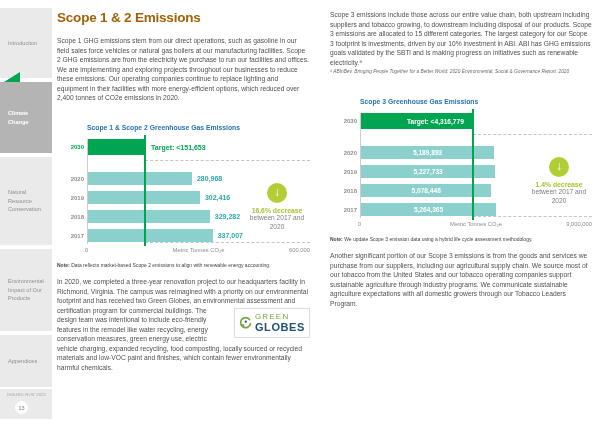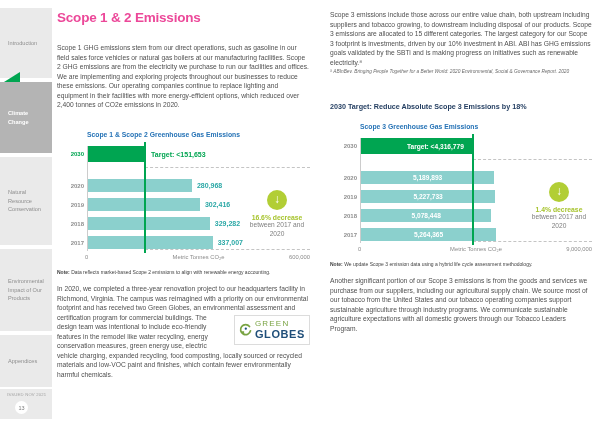--- a/index.html
+++ b/index.html
@@ -33,21 +33,21 @@
     margin:3px 0 0 8px; width:13px; height:13px; border-radius:50%;
     background:#ffffff; color:#7d7d7d; font-size:5.5px;
     display:flex; align-items:center; justify-content:center;
   }
 
   
   .col { position:absolute; top:10px; }
   .col1 { left:57px;  width:253px; }
   .col2 { left:330px; width:262px; }
 
-  h1.title { font-size:13.5px; font-weight:bold; color:#ec4899; letter-spacing:-.2px; margin-bottom:18px; }
+  h1.title { font-size:13.5px; font-weight:bold; color:#a16207; letter-spacing:-.2px; margin-bottom:11px; }
   .p1block { height:88px; }
   .para { font-size:6.7px; line-height:1.42; color:#4f4f4f; }
   .footnote { font-size:4.8px; font-style:italic; color:#6a6a6a; margin-top:2px; }
   .target-heading { font-size:7.2px; font-weight:bold; color:#1F3A5E; margin:4px 0 12px 0; }
 
   
   .chart { position:relative; }
   .chart-title { font-size:6.8px; font-weight:bold; color:#2673B6; margin:0 0 8px 30px; }
   .plot-wrap { display:flex; }
   .plot { position:relative; flex:1; border-left:1px solid #cccccc; padding-bottom:2px; }
@@ -202,21 +202,20 @@
     </span>
     <span>The design team was intentional to include eco-friendly features in the remodel like water recycling, energy conservation measures, green energy use, electric vehicle charging, expanded recycling, food composting, locally sourced or recycled materials and low-VOC paint and finishes, which contain fewer environmentally harmful chemicals.</span>
   </div>
 </div>
 
 <div class="col col2">
   <div class="p1block">
     <div class="para">Scope 3 emissions include those across our entire value chain, both upstream including suppliers and tobacco growing, to downstream including disposal of our products. Scope 3 emissions are allocated to 15 different categories. The largest category for our Scope 3 footprint is investments, driven by our 10% investment in ABI. ABI has GHG emissions goals validated by the SBTi and is making progress on initiatives such as renewable electricity.⁸</div>
     <div class="footnote">⁸ ABInBev. Bringing People Together for a Better World: 2020 Environmental, Social &amp; Governance Report. 2020</div>
   </div>
-  <div class="target-heading">2030 Target: Reduce Absolute Scope 3 Emissions by 18%</div>
 
   <div class="chart c1">
     <div class="chart-title">Scope 3 Greenhouse Gas Emissions</div>
     <div class="plot-wrap">
       <div class="plot" style="margin-left:30px;">
         <div class="target-line" style="left: 47.9642%;"></div>
         <div class="dash dash1"></div>
         <div class="dash dash2"></div>
 
         <div class="crow target-row">

